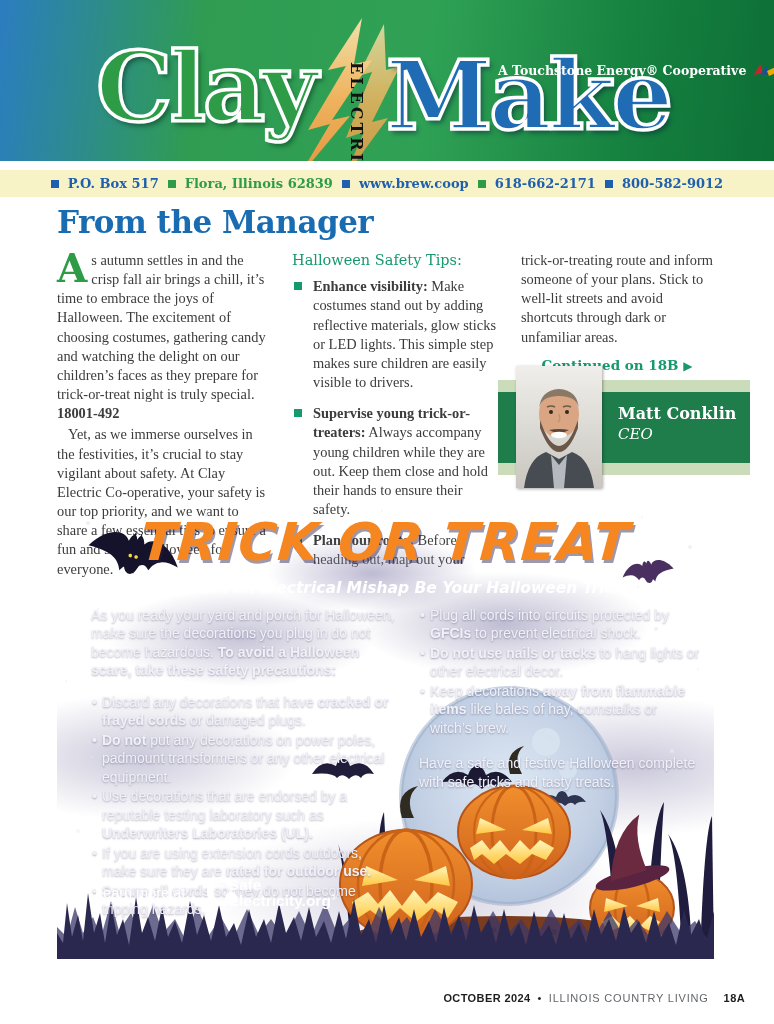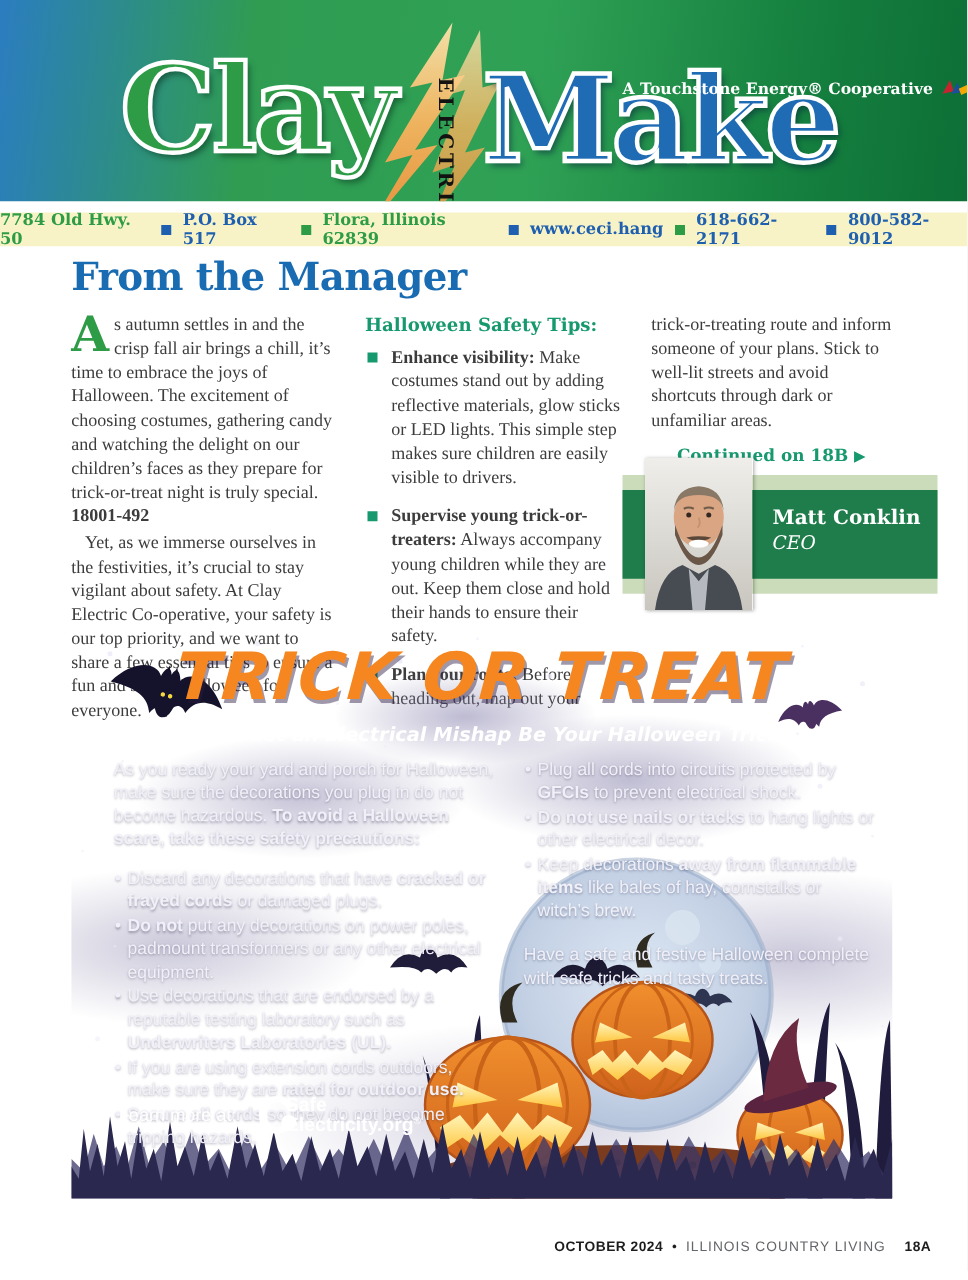--- a/index.html
+++ b/index.html
@@ -44,21 +44,21 @@
     font-weight:900;font-size:31px;color:#1a6cb2;letter-spacing:-0.5px}
   .columns{position:absolute;left:57px;top:251px;width:656px;display:flex;gap:23px;
     font-size:14.4px;line-height:1.33;color:var(--ink)}
   .col1{width:212px}
   .col2{width:206px}
   .col3{width:192px;position:relative}
   .dropcap{float:left;font-family:"DejaVu Serif",serif;font-weight:900;font-size:39px;
     line-height:.82;color:var(--brand-green);padding:2px 4px 0 0}
   .p2{text-indent:11px;margin-top:2px}
   .b{font-weight:700}
-  .tips-heading{font-family:"DejaVu Serif",serif;font-weight:700;font-size:14.5px;
+  .tips-heading{font-family:"DejaVu Serif",serif;font-weight:400;font-size:14.5px;
     color:var(--teal);margin-bottom:7px}
   .tiplist{list-style:none}
   .tiplist li{display:flex;gap:11px;margin-bottom:12px;padding-left:2px}
   .tiplist li .bullet-sq{width:8px;height:8px;background:var(--teal);flex:none;margin-top:5px}
   .continued{text-align:center;margin-top:10px;color:var(--teal);
     font-family:"DejaVu Serif",serif;font-weight:700;font-size:13.5px}
   .continued .arrow{font-size:12px}
 
   
   .ceo-card{position:absolute;left:498px;top:366px;width:252px;height:122px}
@@ -157,27 +157,26 @@
       <span>A Touchstone Energy® Cooperative</span>
       <svg width="30" height="16" viewBox="0 0 30 16" aria-hidden="true">
         <polygon points="3,13 9,2 12,11" fill="#c8242f"></polygon>
         <polygon points="10,13 15,4 18,12" fill="#1b4f9c"></polygon>
         <path d="M16 9 L27 4 L23 9 L29 9 L18 14 Z" fill="#f2a900"></path>
       </svg>
     </div>
   </div>
 
   <div class="addr">
-      <span class="addr-item green">7784 Old Hwy. 50</span>
       <span class="sq sq-b"></span>
       <span class="addr-item blue">P.O. Box 517</span>
       <span class="sq sq-g"></span>
       <span class="addr-item green">Flora, Illinois 62839</span>
       <span class="sq sq-b"></span>
-      <span class="addr-item blue">www.ceci.hang</span>
+      <span class="addr-item blue">www.brew.coop</span>
       <span class="sq sq-g"></span>
       <span class="addr-item blue">618-662-2171</span>
       <span class="sq sq-b"></span>
       <span class="addr-item blue">800-582-9012</span>
     </div>
 
   <h1 class="manager-title">From the Manager</h1>
 
   <div class="columns">
     <div class="col1">

